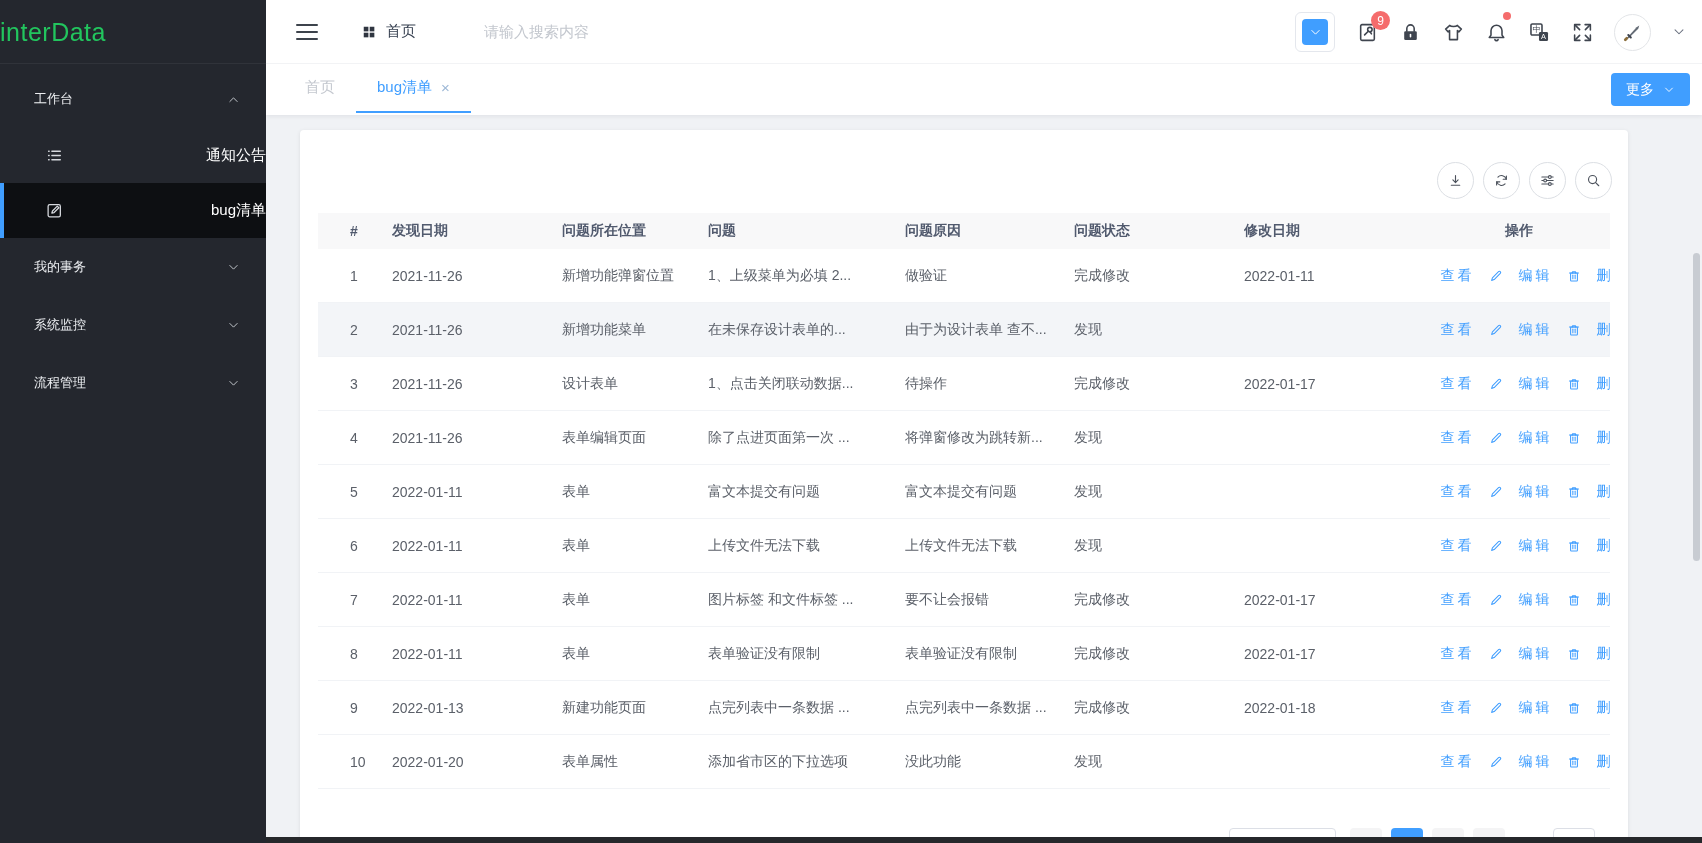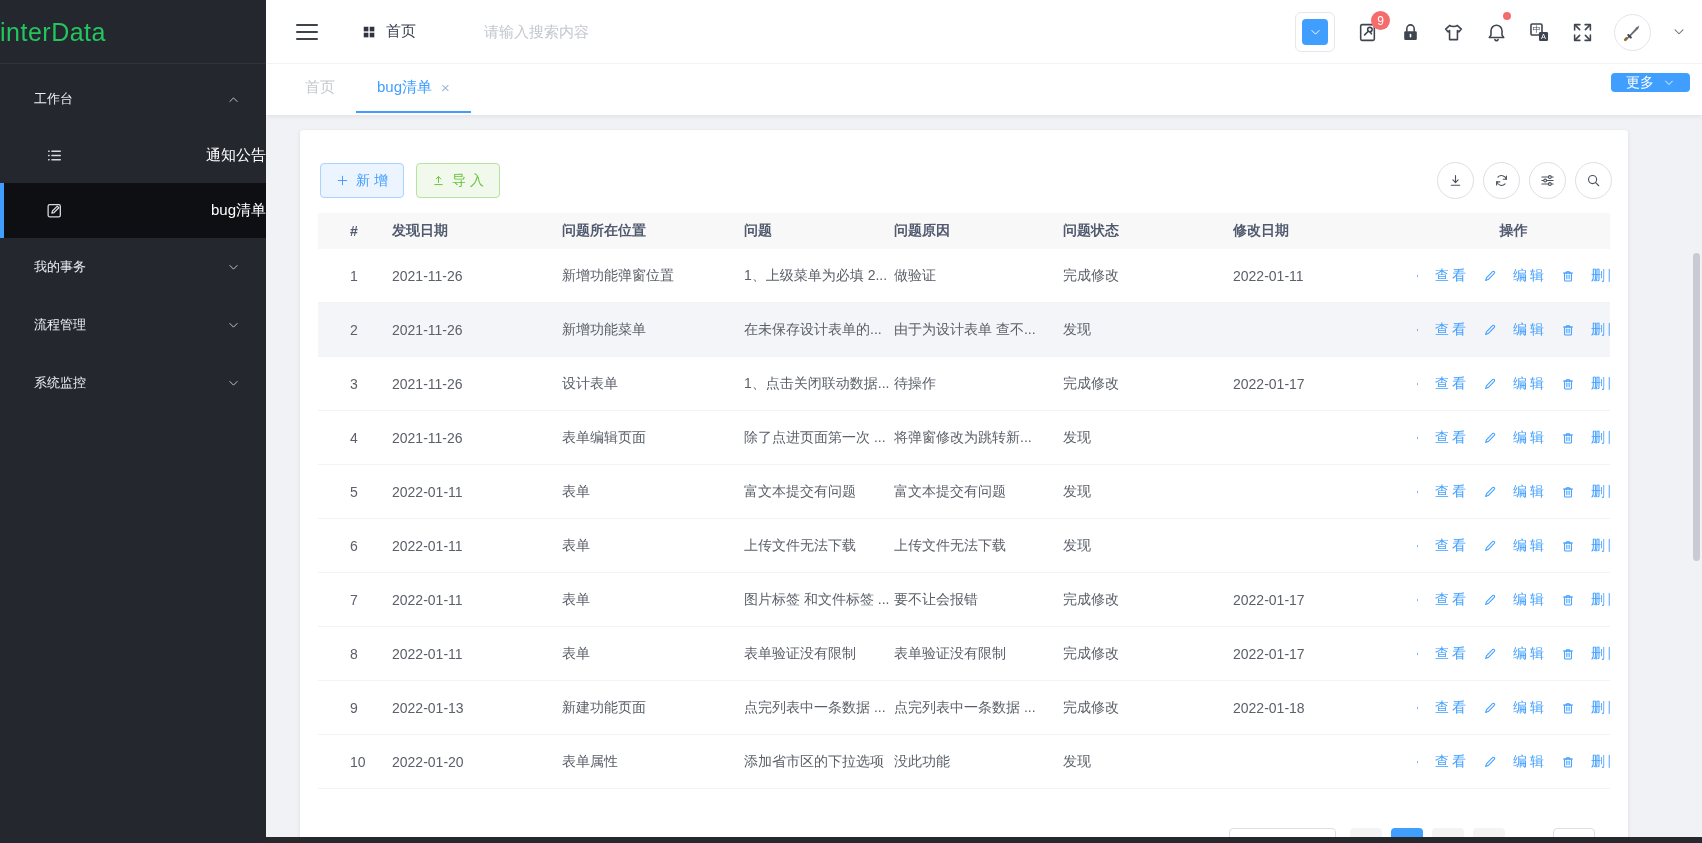--- a/index.html
+++ b/index.html
@@ -40,21 +40,21 @@
   .dot { position:absolute; top:-9px; right:-4px; width:8px; height:8px; border-radius:50%; background:#f56c6c; }
   .avatar { width:37px; height:37px; border-radius:50%; border:1px solid #e3e5e8; background:#fff; display:flex; align-items:center; justify-content:center; cursor:pointer; }
   .avatar .ic { width:22px; height:22px; }
   .top-caret { width:14px; height:14px; color:#6b7280; cursor:pointer; }
 
   
   .tabbar { position:absolute; left:266px; top:64px; right:0; height:51px; background:#fff; box-shadow:0 2px 4px rgba(0,21,41,.06); display:flex; align-items:flex-end; padding-left:18px; z-index:3; }
   .tab { height:49px; display:inline-flex; align-items:center; gap:9px; padding:0 21px; font-size:15px; color:#c4c8cf; cursor:pointer; border-bottom:2px solid transparent; }
   .tab.active { color:#409eff; border-bottom-color:#409eff; }
   .tab-close { font-size:15px; color:#9db8d6; line-height:1; cursor:pointer; }
-  .more-btn { position:absolute; right:12px; top:9px; height:19px; padding:0 15px; background:#409eff; border:none; border-radius:4px; color:#fff; font-size:14px; display:flex; align-items:center; gap:9px; cursor:pointer; font-family:inherit; }
+  .more-btn { position:absolute; right:12px; top:9px; height:33px; padding:0 15px; background:#409eff; border:none; border-radius:4px; color:#fff; font-size:14px; display:flex; align-items:center; gap:9px; cursor:pointer; font-family:inherit; }
   .more-btn .ic { width:12px; height:12px; }
 
   
   .content { position:absolute; left:266px; top:115px; right:0; bottom:0; }
   .card { position:absolute; left:34px; top:15px; width:1328px; height:743px; background:#fff; border-radius:4px; box-shadow:0 1px 4px rgba(0,0,0,.09); }
   .card-toolbar { position:absolute; left:20px; top:33px; display:flex; gap:12px; }
   .btn { height:35px; padding:0 15px; border-radius:4px; font-size:14px; display:inline-flex; align-items:center; gap:7px; cursor:pointer; font-family:inherit; }
   .btn .lbl { letter-spacing:4px; margin-right:-4px; }
   .btn .ic { width:13px; height:13px; }
   .btn-add { background:#ecf5ff; border:1px solid #a8d4ff; color:#409eff; }
@@ -64,21 +64,21 @@
   .circ .ic { width:15px; height:15px; }
 
   
   .btable { position:absolute; left:18px; right:18px; top:83px; font-size:14px; }
   .trow, .thead { display:flex; align-items:center; }
   .thead { height:36px; background:#f8f8f9; color:#515a6e; font-weight:bold; }
   .trow { height:54px; color:#5b6069; border-bottom:1px solid #f1f3f6; background:#fff; }
   .trow.hover { background:#f3f5f8; }
   .cell { white-space:nowrap; overflow:hidden; padding-right:12px; }
   .c0 { width:74px; padding-left:32px; }
-  .c1 { width:170px; } .c2 { width:182px; } .c3 { width:150px; } .c4 { width:169px; } .c5 { width:170px; } .c6 { width:184px; }
+  .c1 { width:170px; } .c2 { width:146px; } .c3 { width:197px; } .c4 { width:169px; } .c5 { width:170px; } .c6 { width:184px; }
   .c7 { flex:1; display:flex; justify-content:center; padding-right:0; }
   .thead .c7 { text-align:center; }
   .ops { display:flex; gap:17px; }
   .op-link { display:inline-flex; align-items:center; gap:16px; color:#409eff; cursor:pointer; text-decoration:none; }
   .op-link .lbl { letter-spacing:3px; margin-right:-3px; }
   .op-link .ic { width:14px; height:14px; }
 
   
   .pager { position:absolute; left:18px; right:12px; top:698px; height:32px; display:flex; align-items:center; justify-content:flex-end; gap:14px; font-size:13px; color:#606266; }
   .psel { width:107px; height:32px; border:1px solid #dcdfe6; border-radius:4px; display:flex; align-items:center; justify-content:space-between; padding:0 10px; cursor:pointer; background:#fff; }
@@ -134,29 +134,29 @@
         </div>
         <div class="side-group-head">
           <span>我的事务</span>
           <span class="ic">
             <svg viewBox="0 0 16 16">
               <polyline points="3.5,5.5 8,10 12.5,5.5"></polyline>
             </svg>
           </span>
         </div>
         <div class="side-group-head">
+          <span>系统监控</span>
+          <span class="ic">
+            <svg viewBox="0 0 16 16">
+              <polyline points="3.5,5.5 8,10 12.5,5.5"></polyline>
+            </svg>
+          </span>
+        </div>
+        <div class="side-group-head">
           <span>流程管理</span>
-          <span class="ic">
-            <svg viewBox="0 0 16 16">
-              <polyline points="3.5,5.5 8,10 12.5,5.5"></polyline>
-            </svg>
-          </span>
-        </div>
-        <div class="side-group-head">
-          <span>系统监控</span>
           <span class="ic">
             <svg viewBox="0 0 16 16">
               <polyline points="3.5,5.5 8,10 12.5,5.5"></polyline>
             </svg>
           </span>
         </div>
       </nav>
   </aside>
 
   <header class="topbar">
@@ -274,40 +274,20 @@
       <span class="ic" id="more-caret">
           <svg viewBox="0 0 16 16">
             <polyline points="3.5,5.5 8,10 12.5,5.5"></polyline>
           </svg>
         </span>
     </button>
   </div>
 
   <main class="content">
     <section class="card">
-      <div class="card-toolbar">
-        <button class="btn btn-add">
-          <span class="ic" id="ic-plus">
-              <svg viewBox="0 0 16 16">
-                <line x1="8" y1="2.8" x2="8" y2="13.2"></line>
-                <line x1="2.8" y1="8" x2="13.2" y2="8"></line>
-              </svg>
-            </span>
-          <span class="lbl">新增</span>
-        </button>
-        <button class="btn btn-import">
-          <span class="ic" id="ic-upload">
-              <svg viewBox="0 0 16 16">
-                <path d="M8 10.4 V3.2 M5.2 6 L8 3.2 L10.8 6"></path>
-                <line x1="3.5" y1="13" x2="12.5" y2="13"></line>
-              </svg>
-            </span>
-          <span class="lbl">导入</span>
-        </button>
-      </div>
       <div class="tool-circles">
         <div class="circ">
             <span class="ic" id="ic-dl">
               <svg viewBox="0 0 16 16">
                 <path d="M8 2.8 V10 M5.2 7.4 L8 10.2 L10.8 7.4"></path>
                 <line x1="3.5" y1="13" x2="12.5" y2="13"></line>
               </svg>
             </span>
           </div>
         <div class="circ">

